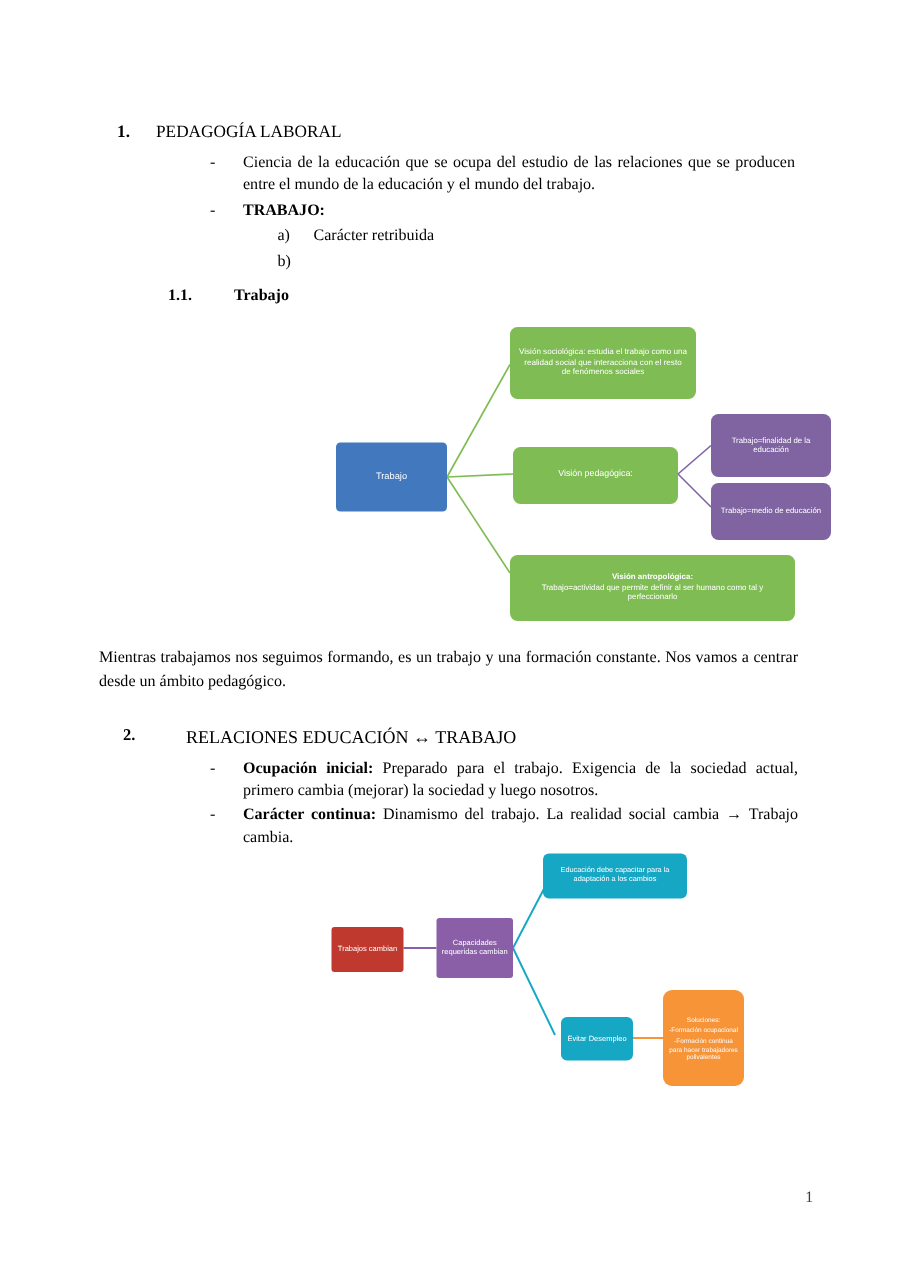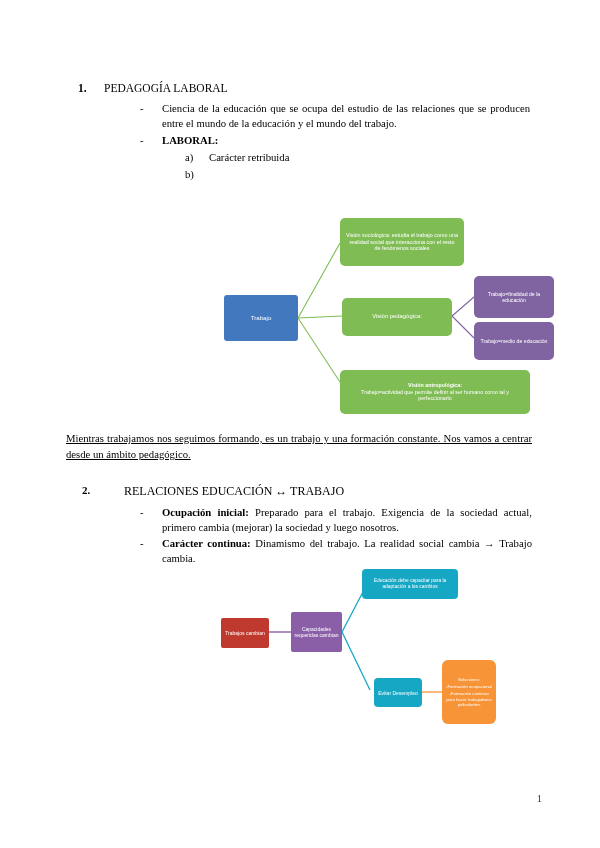--- a/index.html
+++ b/index.html
@@ -42,21 +42,21 @@
   }
   .sublabel{width:24px;flex:none;}
 
   .subsec{
     position:absolute;display:flex;align-items:flex-start;
     font-weight:bold;font-size:10.7px;
   }
   .subsec .n{width:44px;flex:none;}
 
   .para{
-    position:absolute;font-size:10.7px;line-height:1.5;text-align:justify;text-decoration:underline;
+    position:absolute;font-size:10.7px;line-height:1.5;text-align:justify;
   }
 
   .pagenum{
     position:absolute;right:58px;bottom:44px;
     font-size:10.5px;color:#3b3b3b;
   }
 
   
   .diagram{position:absolute;}
   .node{
@@ -93,32 +93,36 @@
     <div class="sec-title">PEDAGOGÍA LABORAL</div>
   </div>
 
   <div class="bullet" style="left:140px;top:101px;width:390px;">
     <div class="dash">-</div>
     <div class="btext">Ciencia de la educación que se ocupa del estudio de las relaciones que se producen entre el mundo de la educación y el mundo del trabajo.</div>
   </div>
 
   <div class="bullet" style="left:140px;top:133px;width:390px;font-weight:bold;">
     <div class="dash" style="font-weight:normal;">-</div>
-    <div class="btext">LABORAL:</div>
+    <div class="btext">TRABAJO:</div>
   </div>
 
   <div class="sub" style="left:185px;top:150px;width:350px;">
     <div class="sublabel">a)</div>
     <div>Carácter retribuida</div>
   </div>
 
   <div class="sub" style="left:185px;top:167px;width:350px;">
     <div class="sublabel">b)</div>
   </div>
 
+  <div class="subsec" style="left:112px;top:191px;width:300px;">
+    <div class="n">1.1.</div>
+    <div>Trabajo</div>
+  </div>
 
   <div class="diagram" style="left:0px;top:0px;width:600px;height:430px;">
     <svg class="links" width="600" height="430">
 
       <path d="M298 318 L340 243" stroke="#7fbc54" stroke-width="1.1" fill="none"></path>
 
       <path d="M298 318 L342 316" stroke="#7fbc54" stroke-width="1.1" fill="none"></path>
 
       <path d="M298 318 L340 382" stroke="#7fbc54" stroke-width="1.1" fill="none"></path>
 

